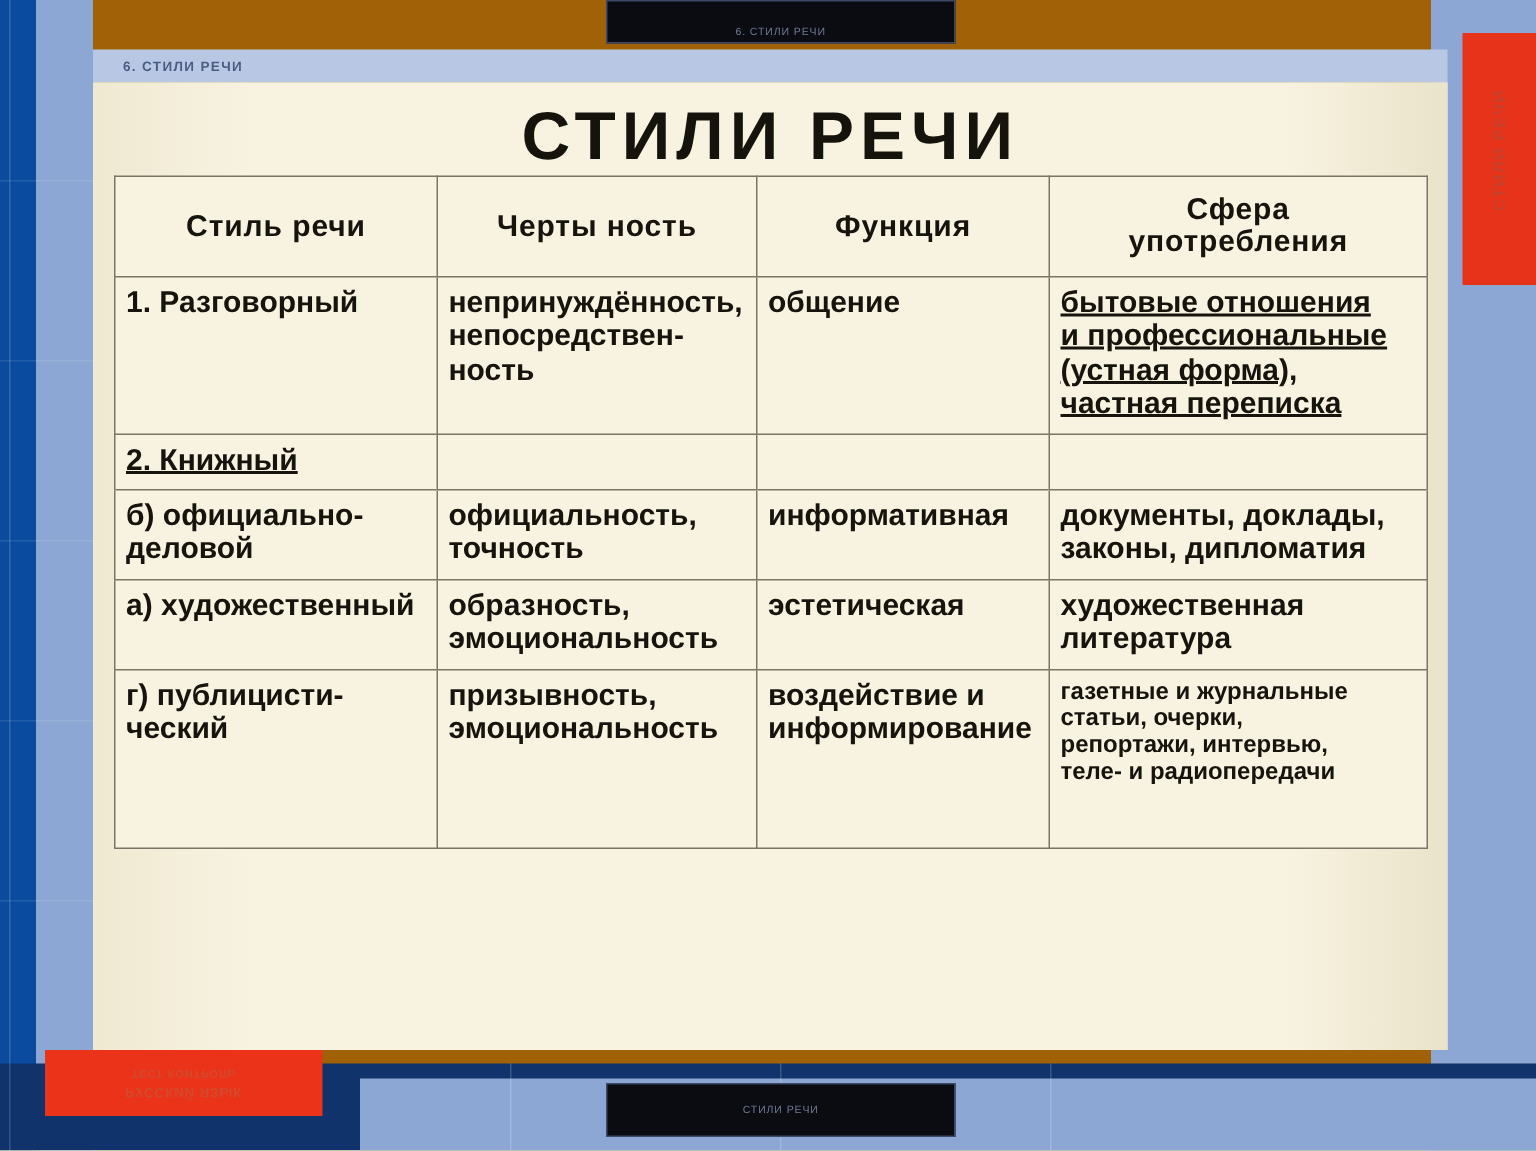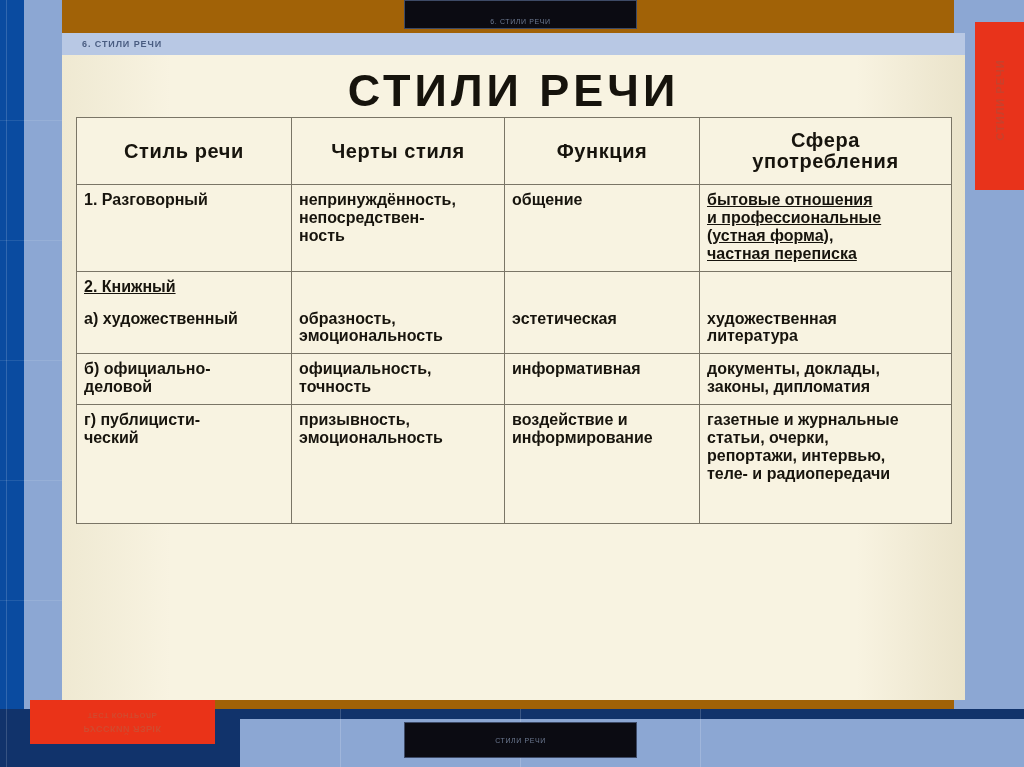--- a/index.html
+++ b/index.html
@@ -188,21 +188,21 @@
     width: 875px;
     border-collapse: collapse;
     table-layout: fixed;
     background: #f8f3e1;
   }
   .tbl td, .tbl th {
     border: 1.5px solid #7a7566;
     vertical-align: top;
     padding: 6px 7px 8px 7px;
     color: #17140d;
-    font-size: 16px;
+    font-size: 20px;
     line-height: 1.12;
     font-weight: bold;
     text-align: left;
     background: #f8f3e1;
   }
   .tbl thead th {
     text-align: center;
     vertical-align: middle;
     font-size: 20px;
     letter-spacing: 0.6px;
@@ -269,21 +269,21 @@
     <table class="tbl">
       <colgroup>
         <col class="col-a">
           <col class="col-b">
           <col class="col-c">
           <col class="col-d">
       </colgroup>
       <thead>
         <tr>
           <th>Стиль речи</th>
-          <th>Черты стиля</th>
+          <th>Черты ность</th>
           <th>Функция</th>
           <th style="white-space: pre-line;">Сфера
 употребления</th>
         </tr>
       </thead>
       <tbody>
 
         <tr>
           <td class="cell-style-name">1. Разговорный</td>
           <td style="white-space: pre-line;">непринуждённость,
@@ -298,36 +298,36 @@
 
         <tr>
           <td class="cell-style-name no-bottom">
             <span class="sub-label">2. Книжный</span>
           </td>
           <td class="no-bottom"></td>
           <td class="no-bottom"></td>
           <td class="no-bottom"></td>
         </tr>
         <tr>
-          <td class="no-top">а) художественный</td>
-          <td class="no-top" style="white-space: pre-line;">образность,
-эмоциональность</td>
-          <td class="no-top">эстетическая</td>
-          <td class="no-top" style="white-space: pre-line;">художественная
-литература</td>
-        </tr>
-
-        <tr>
           <td style="white-space: pre-line;">б) официально-
     деловой</td>
           <td style="white-space: pre-line;">официальность,
 точность</td>
           <td>информативная</td>
           <td style="white-space: pre-line;">документы, доклады,
 законы, дипломатия</td>
+        </tr>
+
+        <tr>
+          <td class="no-top">а) художественный</td>
+          <td class="no-top" style="white-space: pre-line;">образность,
+эмоциональность</td>
+          <td class="no-top">эстетическая</td>
+          <td class="no-top" style="white-space: pre-line;">художественная
+литература</td>
         </tr>
 
 
         <tr>
           <td style="height: 104px; white-space: pre-line;">г) публицисти-
     ческий</td>
           <td style="white-space: pre-line;">призывность,
 эмоциональность</td>
           <td style="white-space: pre-line;">воздействие и
 информирование</td>

